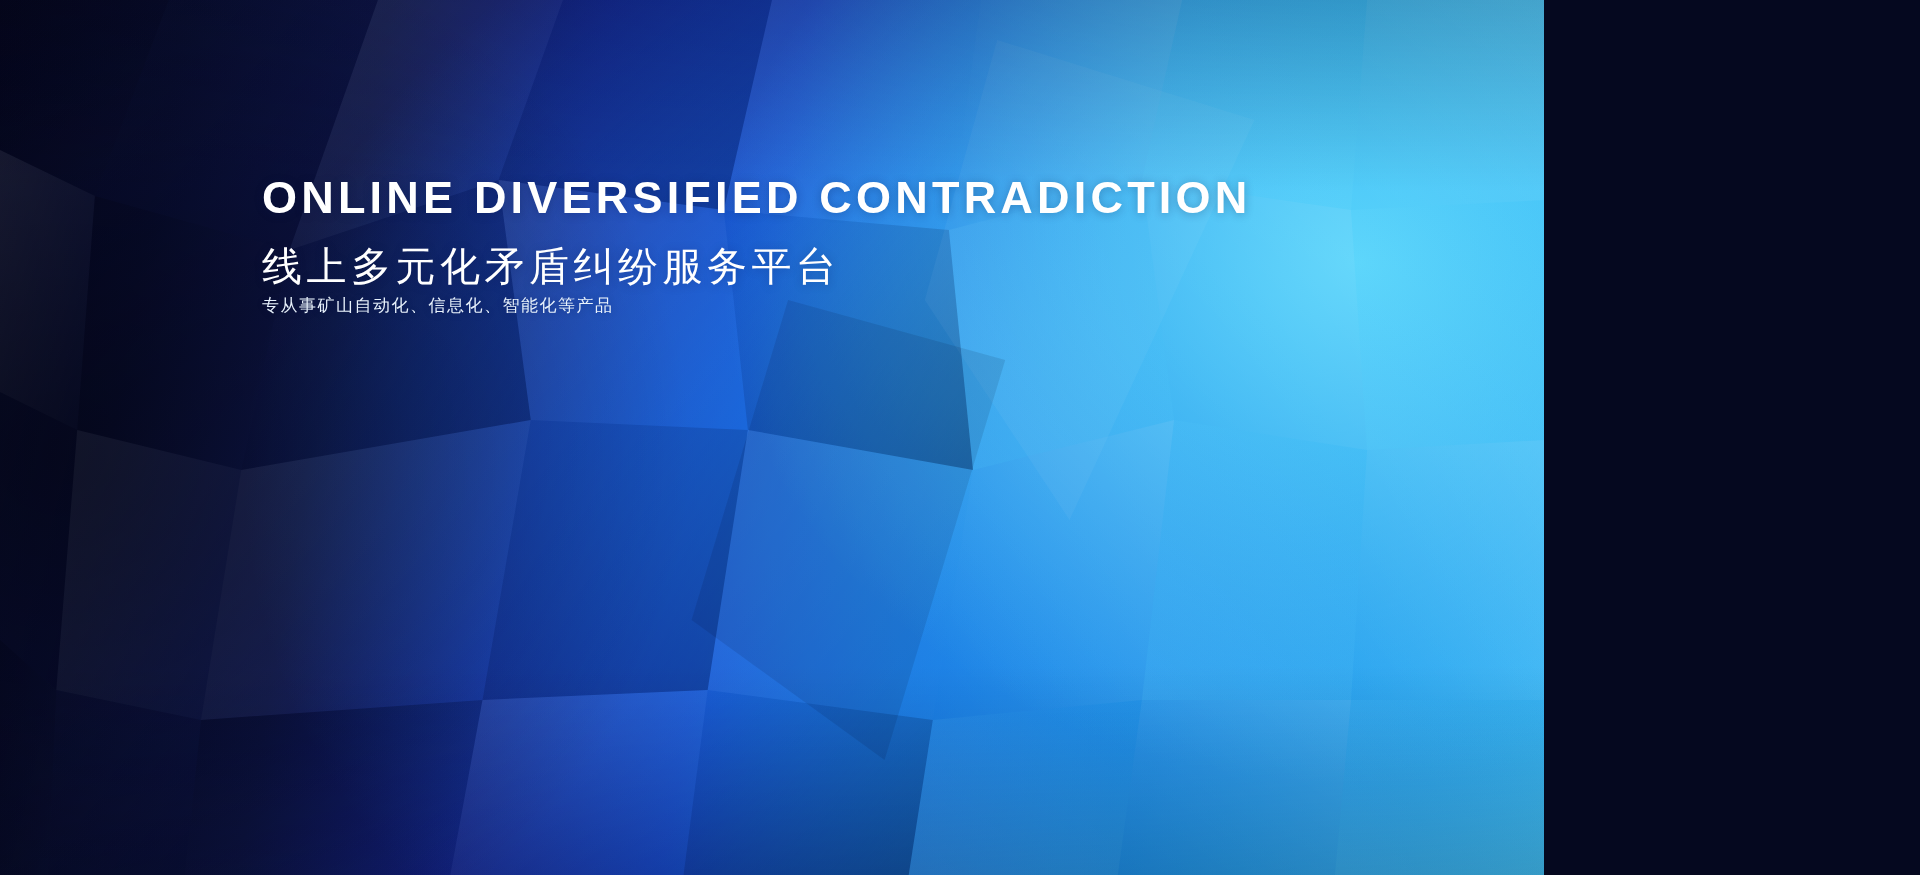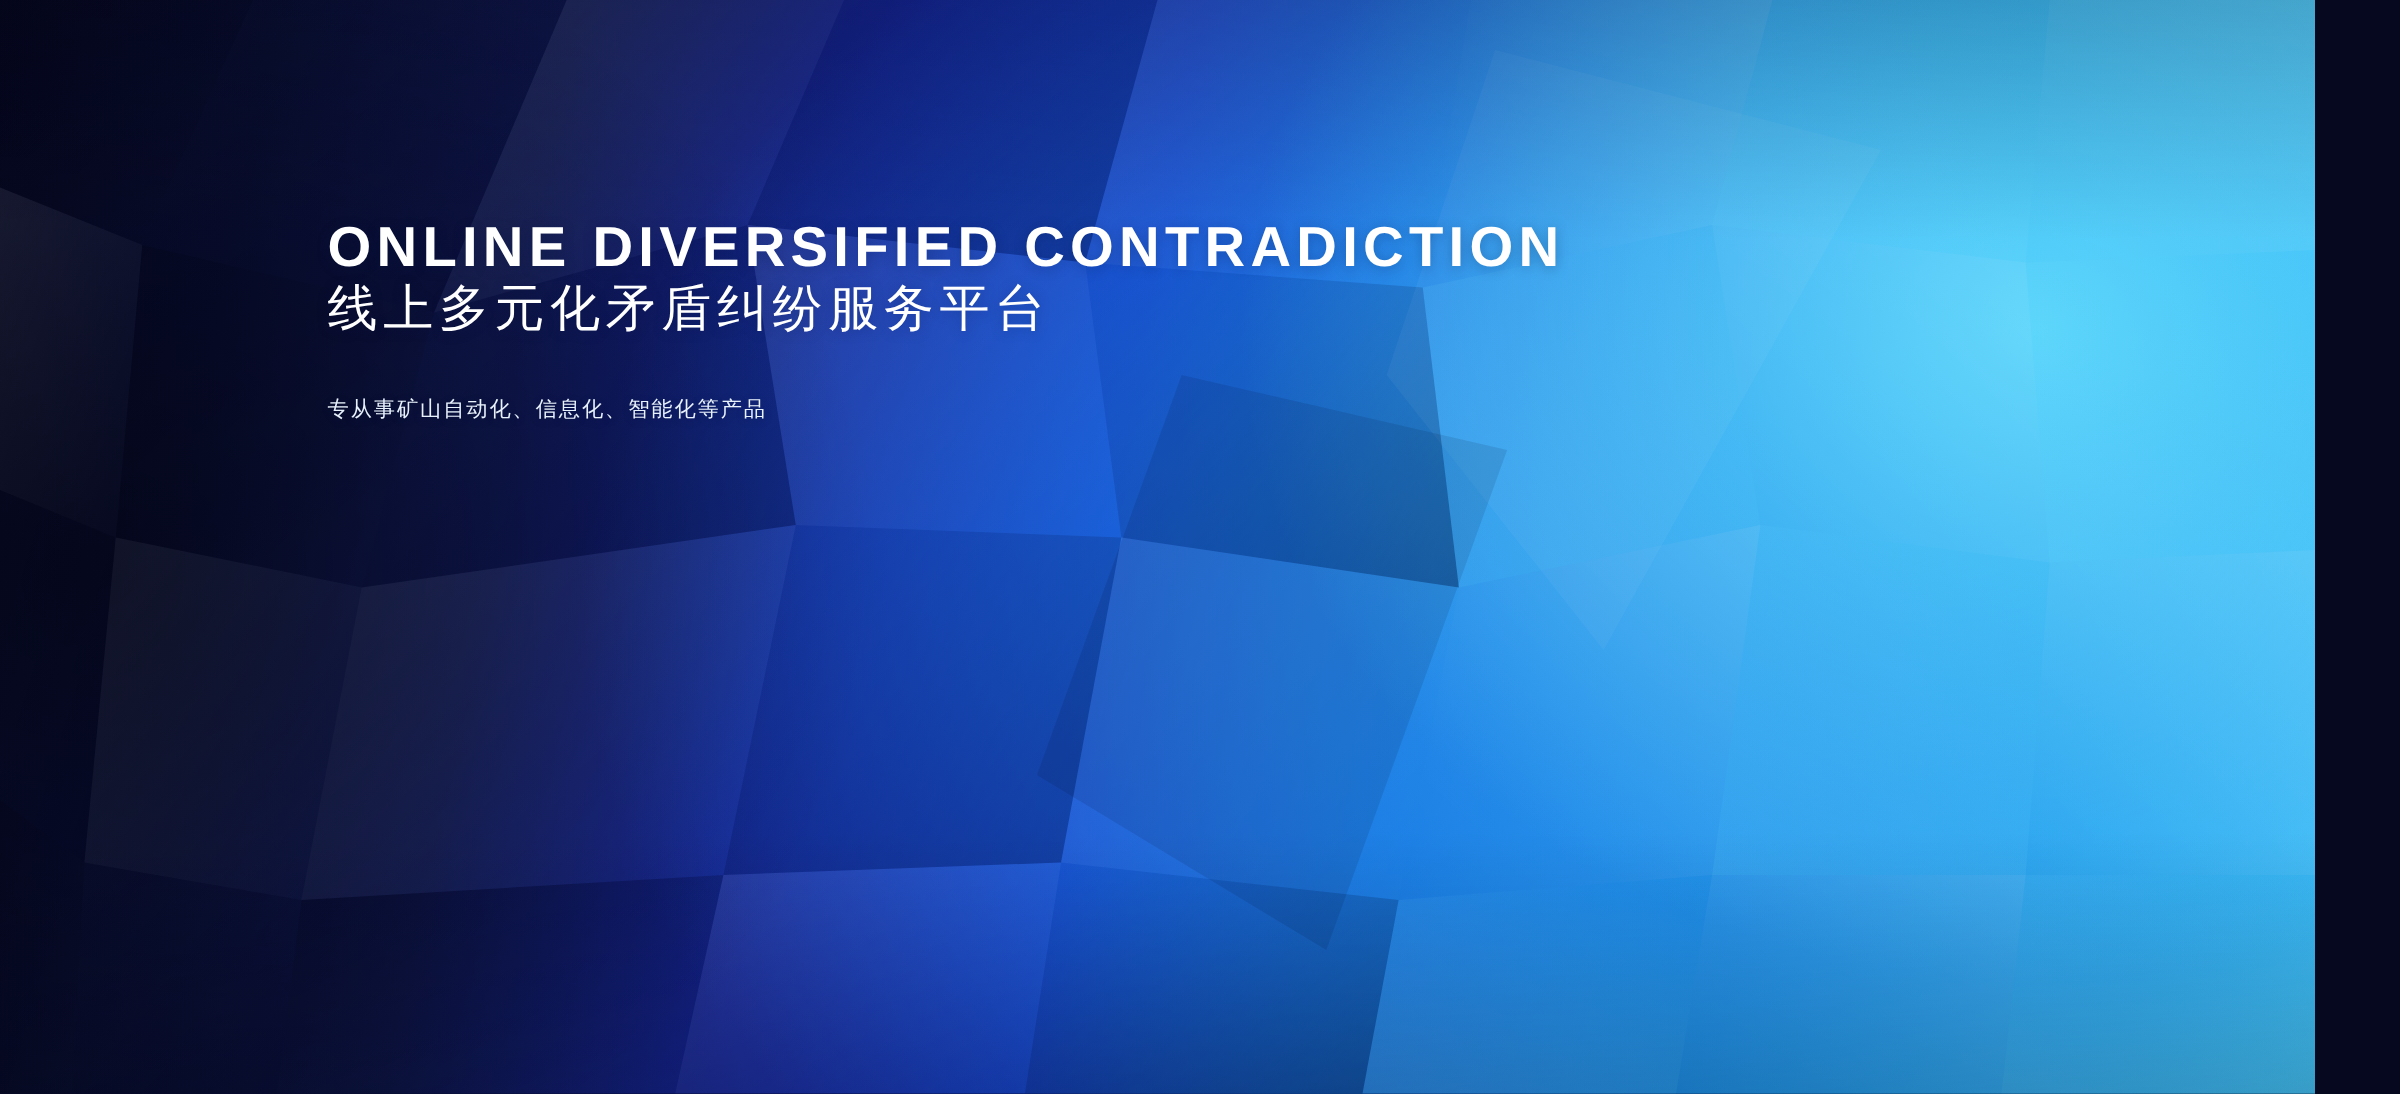--- a/index.html
+++ b/index.html
@@ -6,21 +6,21 @@
   * { margin:0; padding:0; box-sizing:border-box; }
   html, body {
     width:1920px; height:875px;
     overflow:hidden;
     background:#05081f;
     font-family:"Liberation Sans", sans-serif;
   }
 
   .banner {
     position:relative;
-    width:1852px; height:875px;
+    width:1544px; height:875px;
     overflow:hidden;
     background:
       radial-gradient(ellipse 1100px 900px at 88% 30%, #58d4fb 0%, rgba(88,212,251,0) 58%),
       radial-gradient(ellipse 1400px 1100px at 72% 55%, #1e8ae8 0%, rgba(30,138,232,0) 62%),
       linear-gradient(100deg,
         #070a28 0%,
         #0a1038 11%,
         #101a56 23%,
         #15269b 36%,
         #1537c8 48%,
@@ -60,31 +60,31 @@
     line-height:51px;
     font-weight:700;
     letter-spacing:4.2px;
     text-transform:uppercase;
     white-space:nowrap;
     text-shadow:0 1px 10px rgba(0,20,70,0.28);
   }
   .title-en .ln { display:block; }
 
   .title-cn {
+    margin-top:19px;
     color:#ffffff;
     font-size:40px;
     line-height:48px;
     font-weight:400;
     letter-spacing:4.5px;
     white-space:nowrap;
     text-shadow:0 1px 10px rgba(0,20,70,0.25);
   }
 
   .sub-list {
-    margin-top:41px;
     list-style:none;
   }
   .sub-list li {
     color:#e8f2fc;
     font-size:17px;
     line-height:31px;
     font-weight:400;
     letter-spacing:1.5px;
     white-space:nowrap;
     text-shadow:0 1px 7px rgba(0,20,70,0.3);

